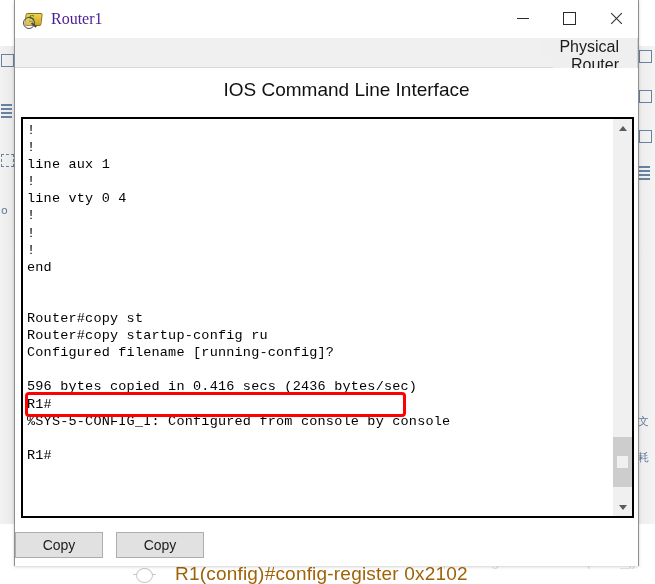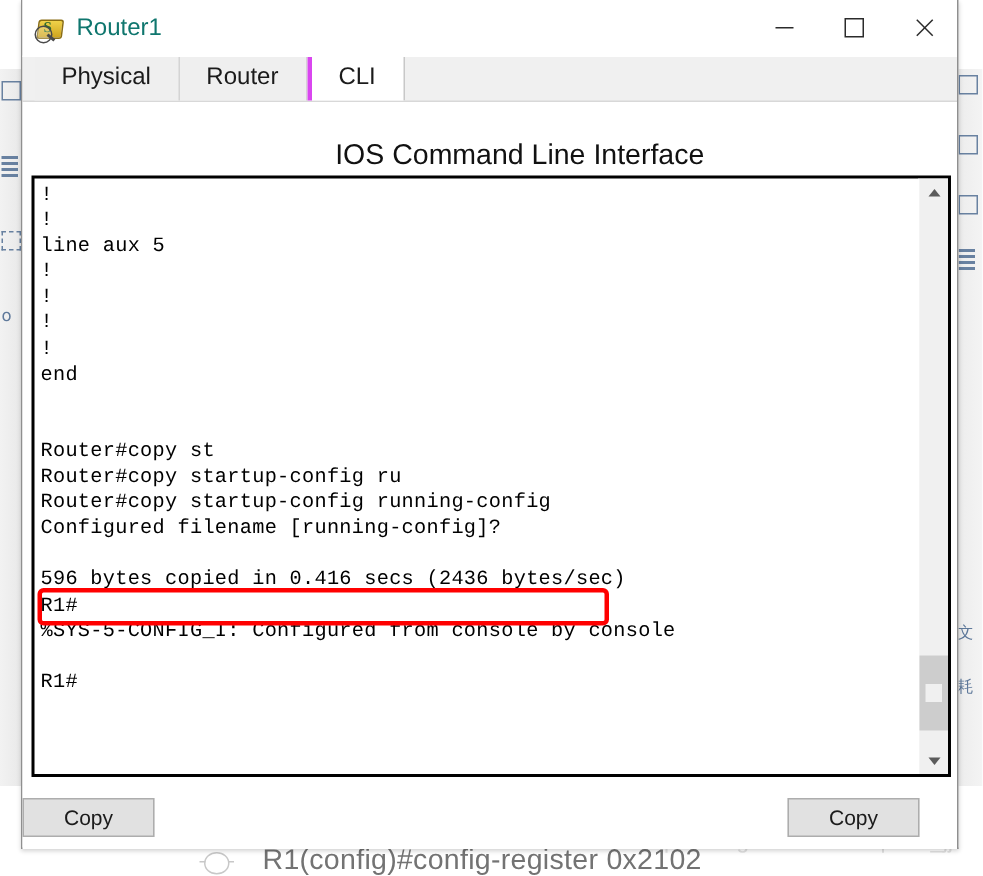--- a/index.html
+++ b/index.html
@@ -52,21 +52,21 @@
     font-size: 11px;
     color: #3b5c86;
     opacity: .8;
   }
   .bg-bottom-text {
     position: absolute;
     left: 175px;
     top: 563px;
     font-family: "Liberation Sans", sans-serif;
     font-size: 19px;
-    color: #737373;
+    color: #a16207;
     white-space: nowrap;
     letter-spacing: .2px;
   }
   .bg-bottom-icon {
     position: absolute;
     left: 136px; top: 568px;
     width: 15px; height: 13px;
     border: 1.4px solid #b6b6b6;
     border-radius: 50%;
     opacity: .75;
@@ -147,22 +147,22 @@
   .title-icon .handle {
     position: absolute;
     left: 8px; top: 14px;
     width: 6px; height: 1.8px;
     background: #4a4a4a;
     transform: rotate(40deg);
   }
   .title-text {
     margin-left: 8px;
     font-size: 16px;
-    color: #0f766e;
-    font-family: Liberation Sans, sans-serif;
+    color: #4c1d95;
+    font-family: Liberation Serif, serif;
   }
   .win-buttons {
     position: absolute;
     right: 0; top: 0;
     height: 37px;
     display: flex;
   }
   .win-btn {
     width: 46px;
     height: 37px;
@@ -196,20 +196,21 @@
 
   
   .tabstrip {
     height: 30px;
     background: #f0f0f0;
     border-bottom: 1px solid #d8d8d8;
     display: flex;
     align-items: flex-end;
     padding-left: 8px;
     box-sizing: border-box;
+    flex-direction: column;
   }
   .tab {
     height: 30px;
     padding: 0 18px;
     display: flex;
     align-items: center;
     font-size: 16px;
     color: #1b1b1b;
     background: #efefef;
     border-right: 1px solid #d4d4d4;
@@ -225,21 +226,21 @@
   
   .content {
     background: #ffffff;
     height: 498px;
     position: relative;
   }
   .cli-heading {
     text-align: center;
     font-size: 19px;
     color: #111111;
-    padding-top: 25px;
+    padding-top: 11px;
     font-family: "Liberation Sans", sans-serif;
     margin-left: 40px;
   }
 
   
   .terminal-wrap {
     position: absolute;
     left: 6px;
     top: 49px;
     width: 613px;
@@ -326,23 +327,24 @@
     background: #f0f0f0;
   }
 
   
   .footer {
     position: absolute;
     left: 0;
     bottom: 8px;
     width: 100%;
     display: flex;
-    justify-content: space-between;
+    justify-content: flex-start;
     padding-right: 25px;
     box-sizing: border-box;
+    gap: 13px;
   }
   .btn {
     width: 88px;
     height: 26px;
     background: #e1e1e1;
     border: 1px solid #adadad;
     font-size: 14px;
     color: #1b1b1b;
     display: flex;
     align-items: center;
@@ -417,31 +419,31 @@
   <div class="content">
 
     <div class="cli-heading">IOS Command Line Interface</div>
 
     <div class="terminal-wrap">
 
       <div class="terminal" id="terminal">
 
         <div class="term-line">!</div>
           <div class="term-line">!</div>
-          <div class="term-line">line aux 5</div>
+          <div class="term-line">line aux 1</div>
           <div class="term-line">!</div>
+          <div class="term-line">line vty 0 4</div>
           <div class="term-line">!</div>
           <div class="term-line">!</div>
           <div class="term-line">!</div>
           <div class="term-line">end</div>
           <div class="term-line">&nbsp;</div>
           <div class="term-line">&nbsp;</div>
           <div class="term-line">Router#copy st</div>
           <div class="term-line">Router#copy startup-config ru</div>
-          <div class="term-line">Router#copy startup-config running-config</div>
           <div class="term-line">Configured filename [running-config]?</div>
           <div class="term-line">&nbsp;</div>
           <div class="term-line">596 bytes copied in 0.416 secs (2436 bytes/sec)</div>
           <div class="term-line">R1#</div>
           <div class="term-line">%SYS-5-CONFIG_I: Configured from console by console</div>
           <div class="term-line">&nbsp;</div>
           <div class="term-line">R1#</div>
           <div class="redbox" style="top: 272.6px;"></div>
       </div>
 

